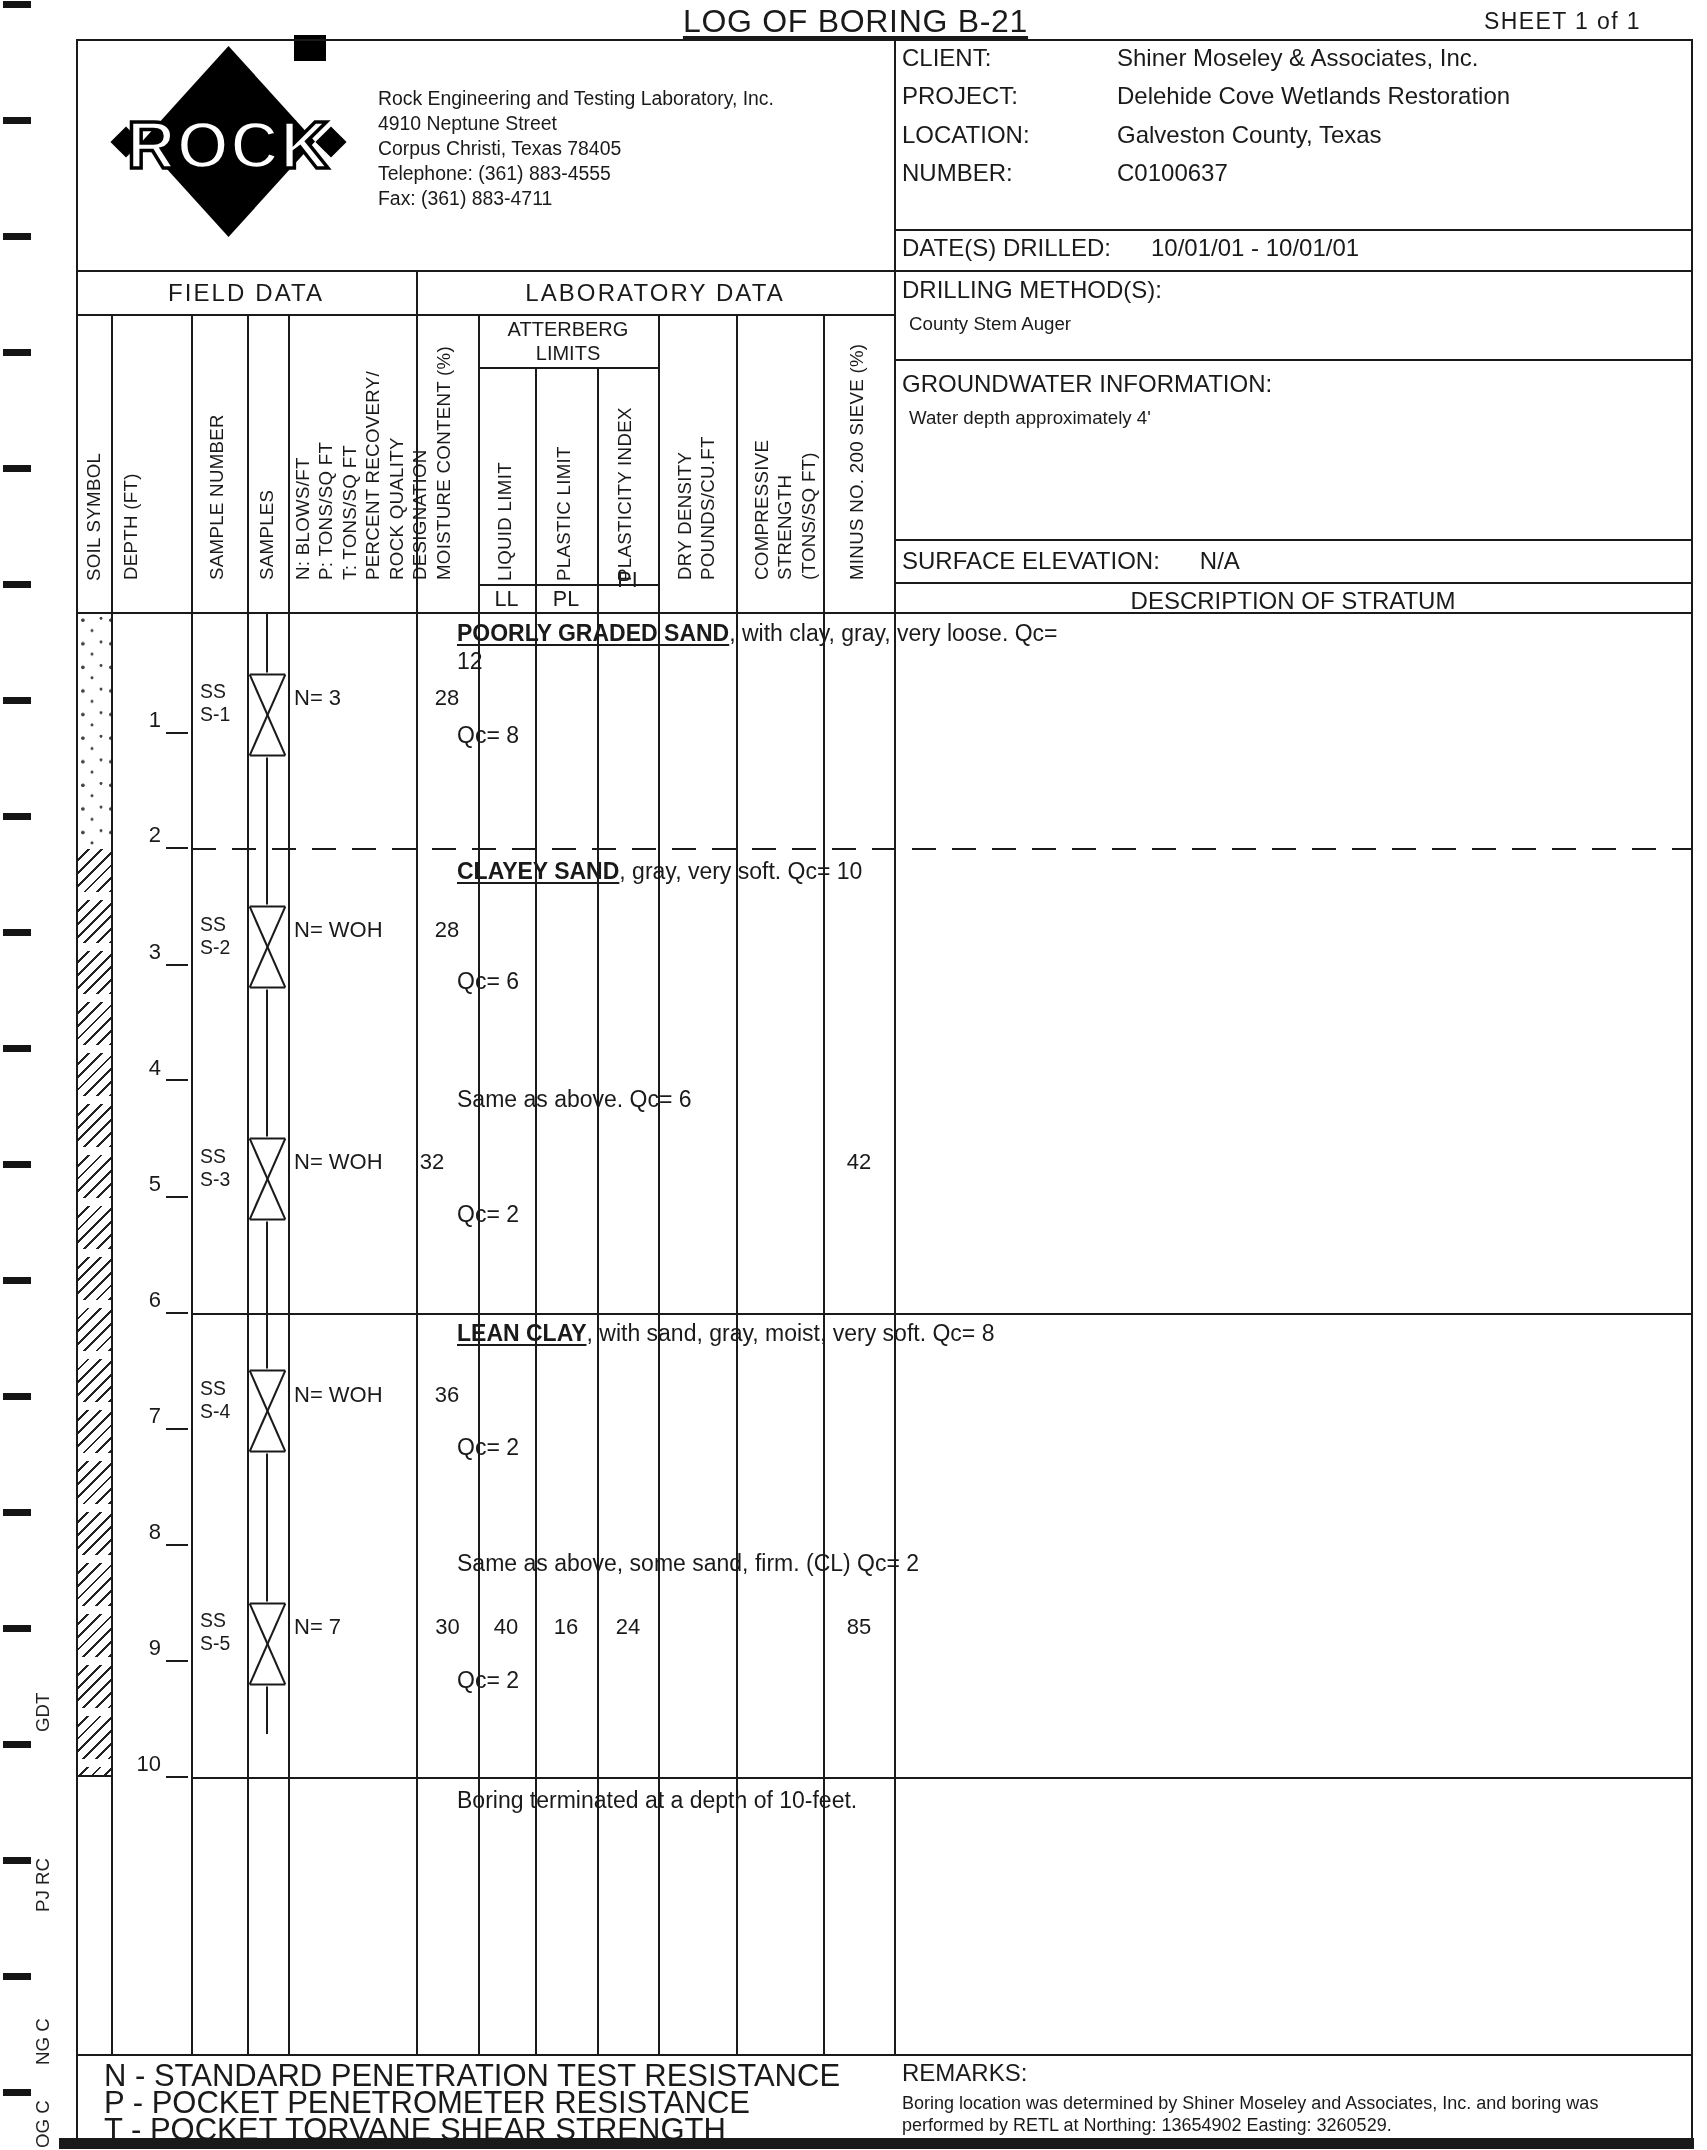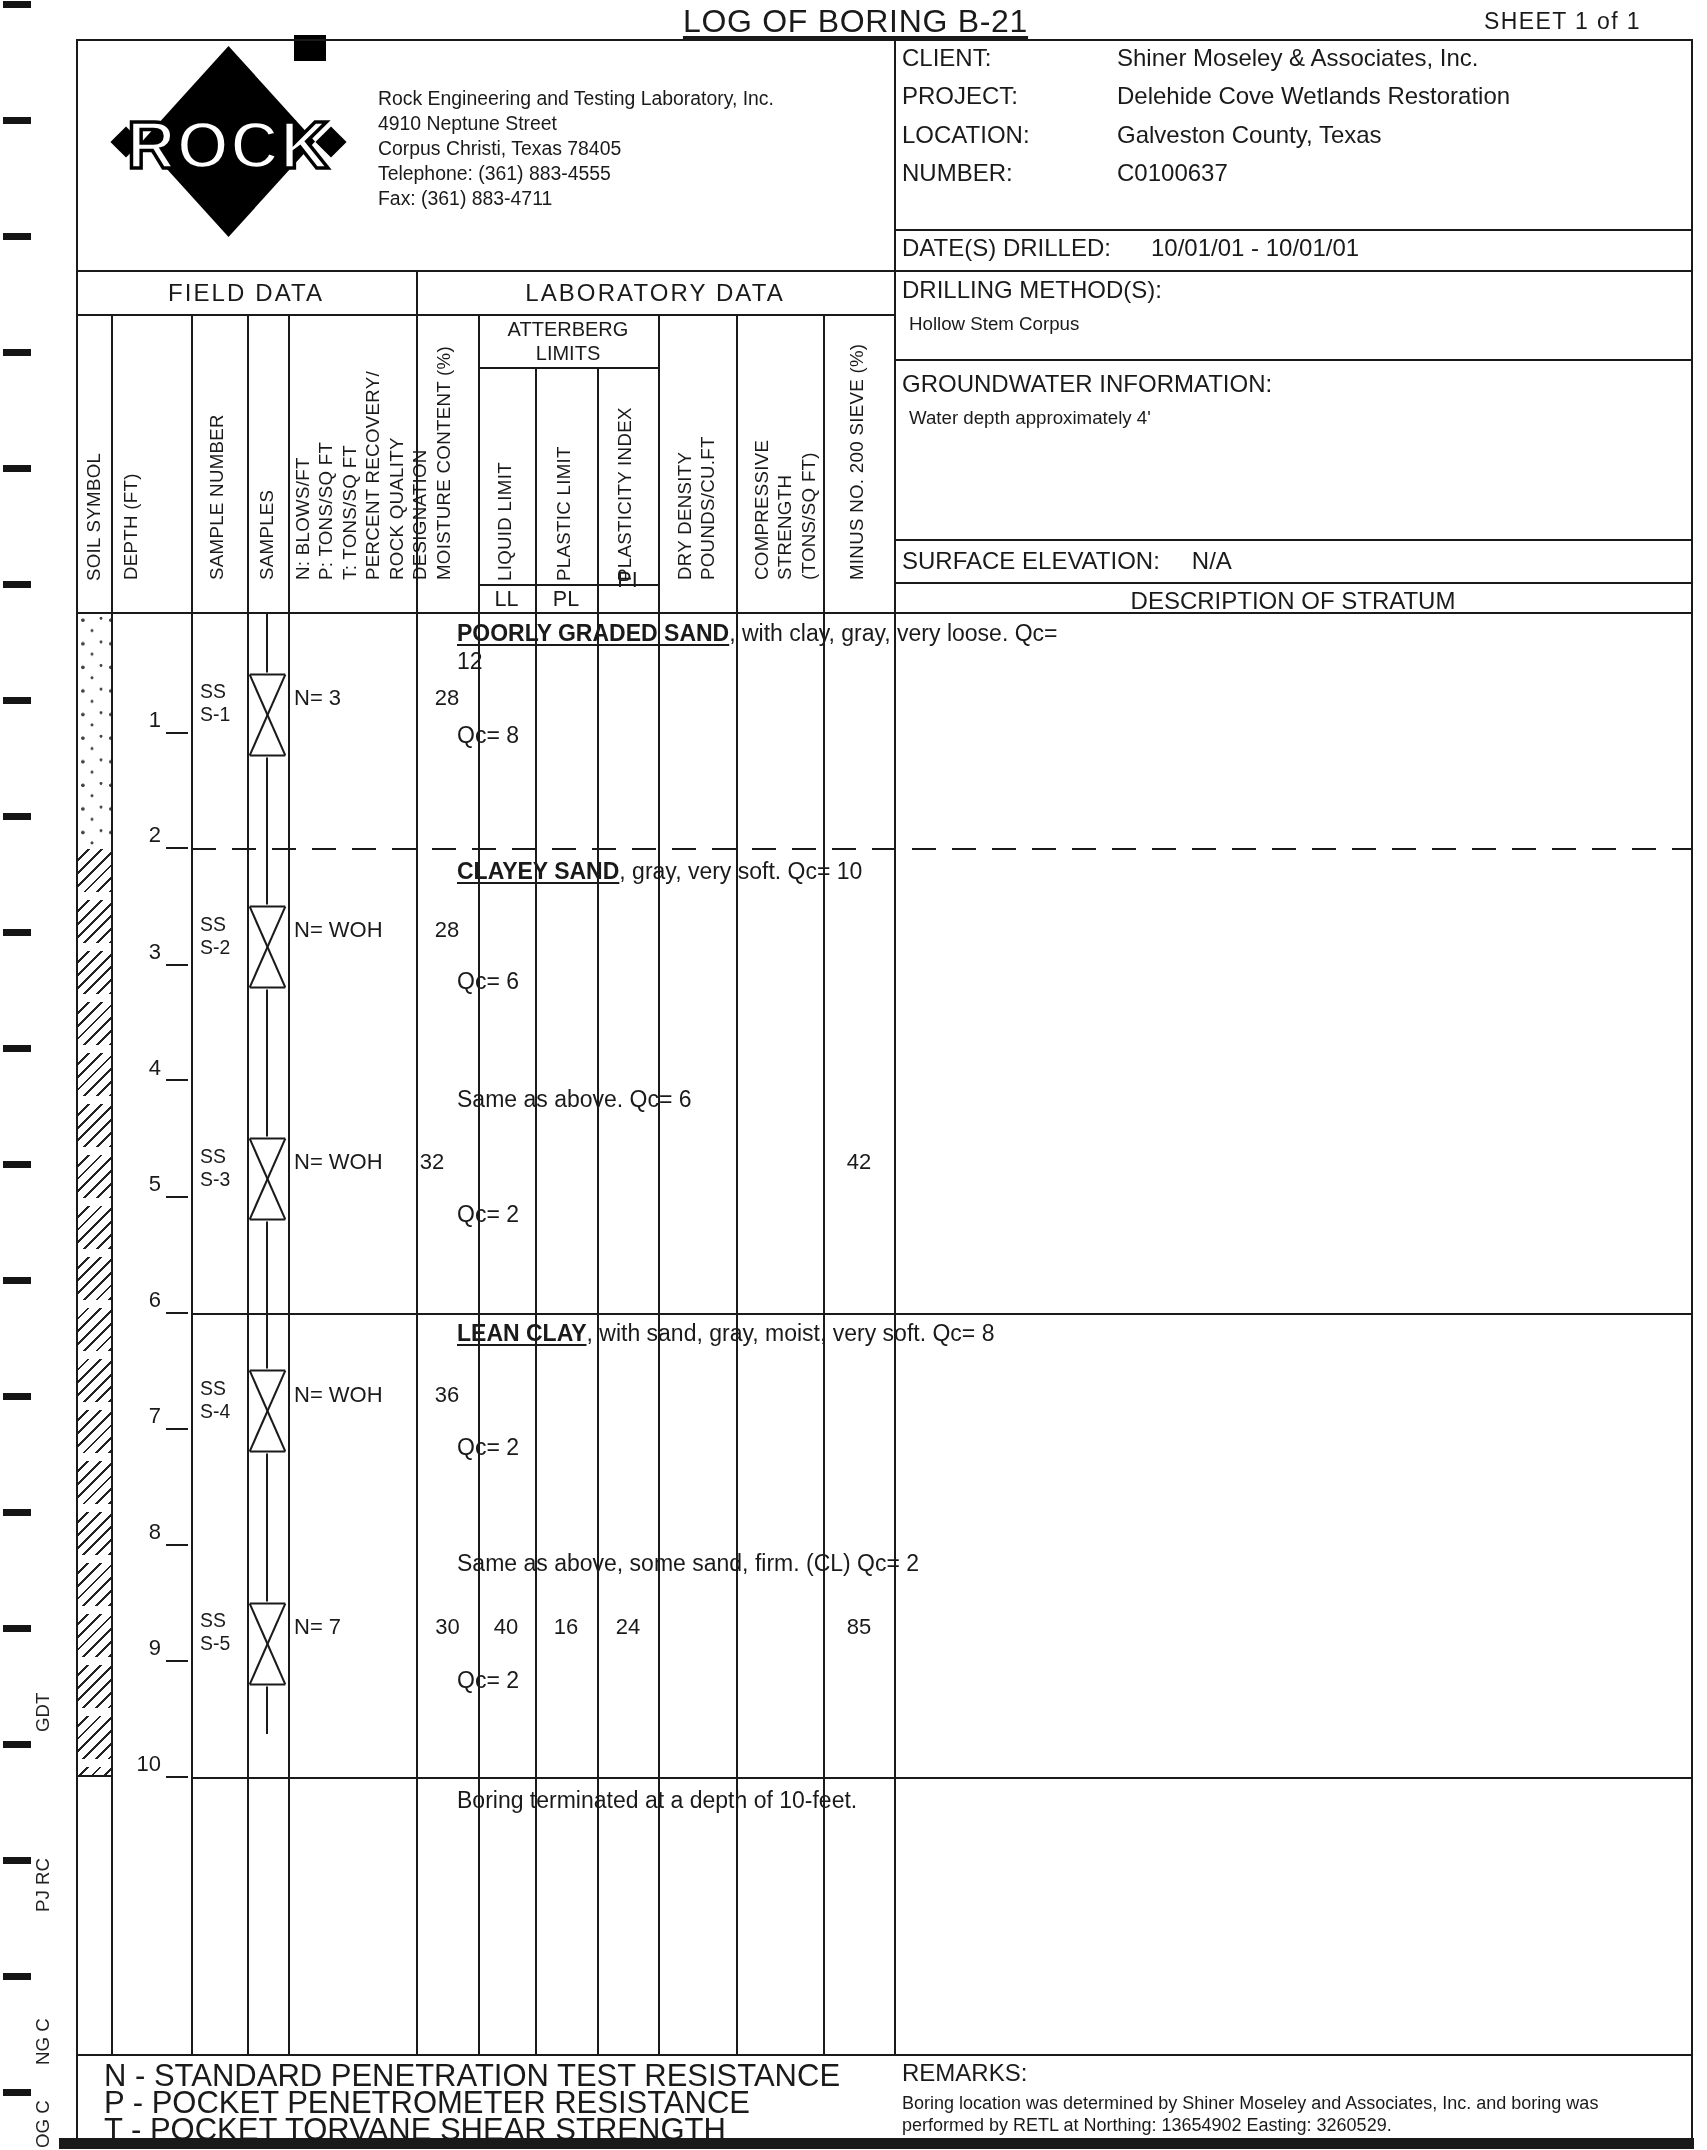--- a/index.html
+++ b/index.html
@@ -87,26 +87,26 @@
   <span class="infolabel" style="width:215px">NUMBER:</span>
   <span class="infolabel">C0100637</span>
 </div>
 <div class="hl" style="left:894px;top:229px;width:798px"></div>
 <div style="position:absolute;left:902px;top:234px;width:783px;height:35px;display:flex">
   <span class="infolabel" style="width:249px">DATE(S) DRILLED:</span>
   <span class="infolabel">10/01/01 - 10/01/01</span>
 </div>
 
 <div class="lab35" style="position:absolute;left:902px;top:276px">DRILLING METHOD(S):</div>
-<div style="position:absolute;left:909px;top:313px;font-size:18.7px">Hollow Stem Corpus</div>
+<div style="position:absolute;left:909px;top:313px;font-size:18.7px">County Stem Auger</div>
 <div class="hl" style="left:894px;top:359px;width:798px"></div>
 <div class="lab35" style="position:absolute;left:902px;top:370px">GROUNDWATER INFORMATION:</div>
 <div style="position:absolute;left:909px;top:407px;font-size:18.7px">Water depth approximately 4'</div>
 <div class="hl" style="left:894px;top:539px;width:798px"></div>
-<div style="position:absolute;left:902px;top:547px;display:flex;gap:32px">
+<div style="position:absolute;left:902px;top:547px;display:flex;gap:40px">
   <span class="infolabel">SURFACE ELEVATION:</span>
   <span class="infolabel">N/A</span>
 </div>
 <div class="hl" style="left:894px;top:582px;width:798px"></div>
 <div class="lab35" style="position:absolute;left:894px;top:587px;width:798px;text-align:center">DESCRIPTION OF STRATUM</div>
 
 <div class="hl" style="left:76px;top:270px;width:1616px"></div>
 <div class="lab35" style="position:absolute;left:76px;top:279px;width:340px;text-align:center;letter-spacing:2.1px">FIELD DATA</div>
 <div class="lab35" style="position:absolute;left:416px;top:279px;width:478px;text-align:center;letter-spacing:2.1px">LABORATORY DATA</div>
 <div class="hl" style="left:76px;top:314px;width:818px"></div>

